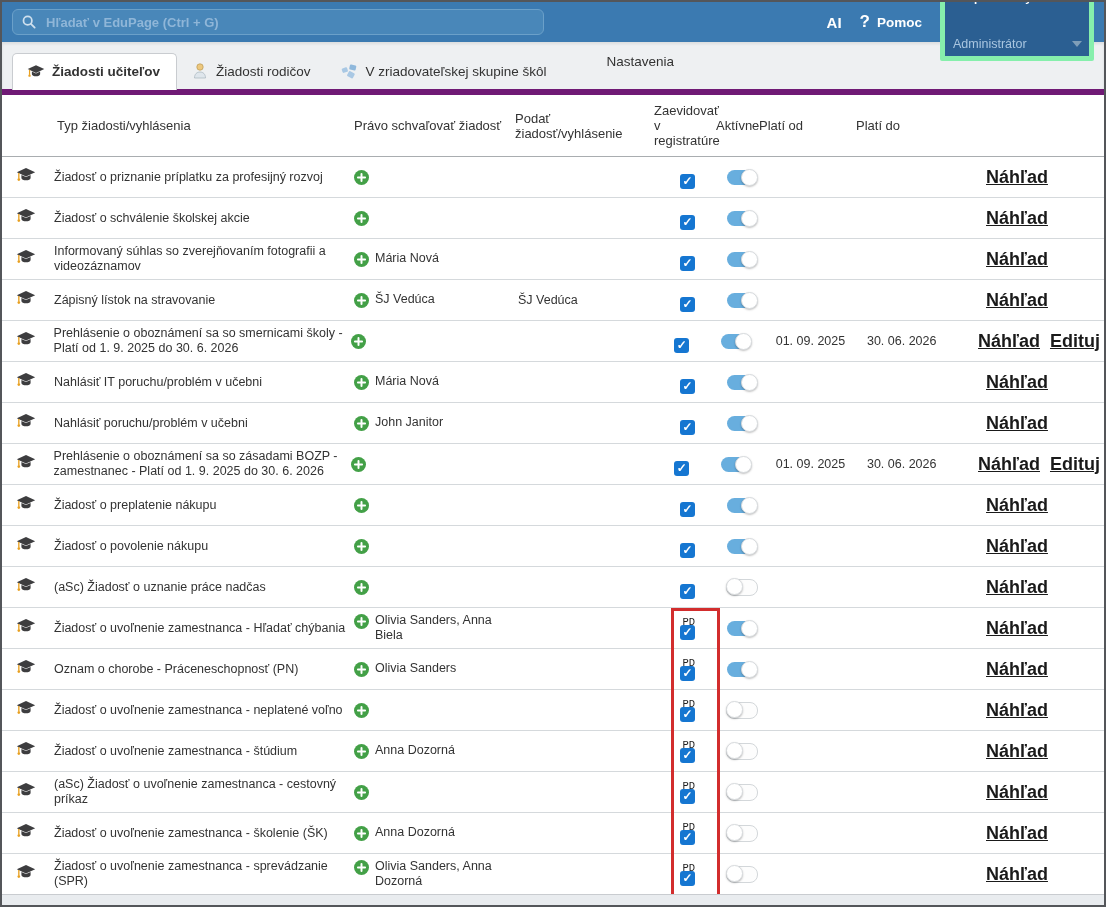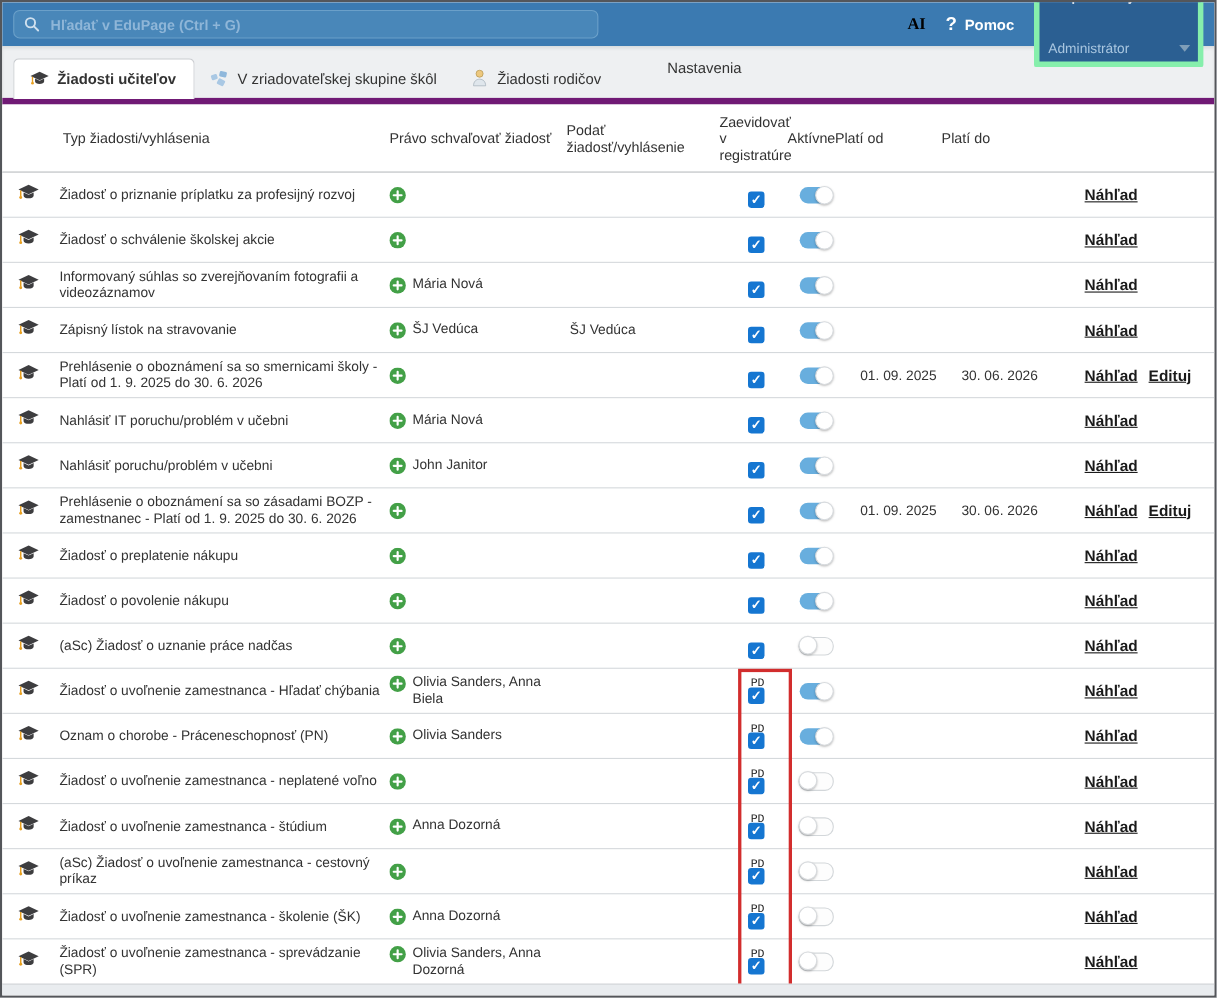--- a/index.html
+++ b/index.html
@@ -15,21 +15,21 @@
     width:532px;height:26px;background:#4987b9;border:1px solid #6ba0c9;border-radius:6px;
     display:flex;align-items:center;padding:0 9px;box-sizing:border-box;
   }
   .searchbox svg{flex:none;margin-right:8px;}
   .searchbox input{
     background:transparent;border:none;outline:none;color:#0f172a;font-size:13px;width:100%;
     font-family:"Liberation Sans",sans-serif;font-weight:bold;
   }
   .searchbox input::placeholder{color:#8fb6d8;font-weight:bold;}
   .topbar-right{margin-left:auto;display:flex;align-items:center;gap:18px;}
-  .ai-label{color:#000000;font-weight:bold;font-size:15px;cursor:pointer;font-family:Liberation Serif, serif;}
+  .ai-label{color:#ffffff;font-weight:bold;font-size:15px;cursor:pointer;}
   .help{display:flex;align-items:center;gap:7px;color:#fff;font-weight:bold;cursor:pointer;}
   .help .qmark{font-size:17px;font-weight:bold;}
   .help .help-text{font-size:13.5px;}
   .login-box{
     min-width:128px;background:#2b5f92;border:5px solid #86efac;border-radius:2px;
     padding:3px 8px 4px 8px;display:flex;flex-direction:column;position:relative;cursor:pointer;
   }
   .login-label{color:#fff;font-size:11.5px;font-weight:bold;line-height:14px;}
   .login-role{color:#a9c6e0;font-size:12.5px;line-height:15px;margin-top:32px;}
   .login-caret{
@@ -73,21 +73,21 @@
   .c-icon  {width:48px;display:flex;justify-content:center;padding:0;}
   .c-title {width:300px;color:#333;}
   .c-approve{width:164px;display:flex;align-items:flex-start;gap:6px;flex-wrap:wrap;}
   .c-approve .names{max-width:130px;}
   .c-submit{width:136px;}
   .c-registry{width:67px;display:flex;justify-content:flex-start;padding-left:30px;}
   .c-active{width:53px;display:flex;padding-left:10px;}
   .c-from  {width:100px;padding-left:12px;}
   .c-to    {width:108px;}
   .c-actions{flex:1;display:flex;gap:10px;padding-left:8px;}
-  .action-link{color:#1a1a1a;font-weight:bold;font-size:14px;text-decoration:underline;cursor:pointer;white-space:nowrap;}
+  .action-link{color:#1a1a1a;font-weight:bold;font-size:18px;text-decoration:underline;cursor:pointer;white-space:nowrap;}
   
   .plus{flex:none;margin-top:1px;cursor:pointer;display:inline-flex;}
   
   .reg-wrap{position:relative;display:inline-block;padding:9px 16px 0 0;}
   .checkbox{
     display:block;width:15px;height:15px;background:#1576d1;border-radius:3px;cursor:pointer;
     color:#fff;font-size:12px;line-height:15px;text-align:center;font-weight:bold;
   }
   .pd{position:absolute;top:-1px;right:16px;font-size:10.5px;color:#222;font-family:Liberation Mono, monospace;}
   
@@ -139,36 +139,36 @@
           <polygon points="12,1 23,6.2 12,11.4 1,6.2" fill="#3d3d3f"></polygon>
           <path d="M6.5 9.4 v3.6 c0 1.6 2.6 2.9 5.5 2.9 s5.5-1.3 5.5-2.9 V9.4 L12 12z" fill="#3d3d3f"></path>
           <line x1="3.4" y1="7.2" x2="3.4" y2="14" stroke="#e8a020" stroke-width="1.6"></line>
           <circle cx="3.4" cy="15" r="1.6" fill="#e8a020"></circle>
         </svg>
       </span>
       <span>Žiadosti učiteľov</span>
     </div>
     <div class="tab">
       <span class="tab-icon">
+        <svg width="14" height="16" viewBox="0 0 14 16">
+          <circle cx="7" cy="4" r="3.2" fill="#edc87e" stroke="#b99a54" stroke-width="0.7"></circle>
+          <path d="M1.5 15 c0-4 2.4-6 5.5-6 s5.5 2 5.5 6z" fill="#dfe6ec" stroke="#a7b4bd" stroke-width="0.7"></path>
+        </svg>
+      </span>
+      <span>Žiadosti rodičov</span>
+    </div>
+    <div class="tab">
+      <span class="tab-icon">
         <svg width="17" height="15" viewBox="0 0 18 16">
           <rect x="1" y="4" width="6" height="5" rx="1.2" fill="#a9c8e4" transform="rotate(-18 4 6.5)"></rect>
           <rect x="9" y="1" width="7" height="5.5" rx="1.2" fill="#8fb8dc" transform="rotate(12 12.5 3.7)"></rect>
           <rect x="7" y="8.5" width="7" height="6" rx="1.2" fill="#a9c8e4" transform="rotate(28 10.5 11.5)"></rect>
         </svg>
       </span>
       <span>V zriadovateľskej skupine škôl</span>
-    </div>
-    <div class="tab">
-      <span class="tab-icon">
-        <svg width="14" height="16" viewBox="0 0 14 16">
-          <circle cx="7" cy="4" r="3.2" fill="#edc87e" stroke="#b99a54" stroke-width="0.7"></circle>
-          <path d="M1.5 15 c0-4 2.4-6 5.5-6 s5.5 2 5.5 6z" fill="#dfe6ec" stroke="#a7b4bd" stroke-width="0.7"></path>
-        </svg>
-      </span>
-      <span>Žiadosti rodičov</span>
     </div>
     <div class="tab settings">
       <span>Nastavenia</span>
     </div>
   </div>
 
   <div class="thead">
     <div class="th th-type">Typ žiadosti/vyhlásenia</div>
     <div class="th th-approve">Právo schvaľovať žiadosť</div>
     <div class="th th-submit">Podať žiadosť/vyhlásenie</div>

